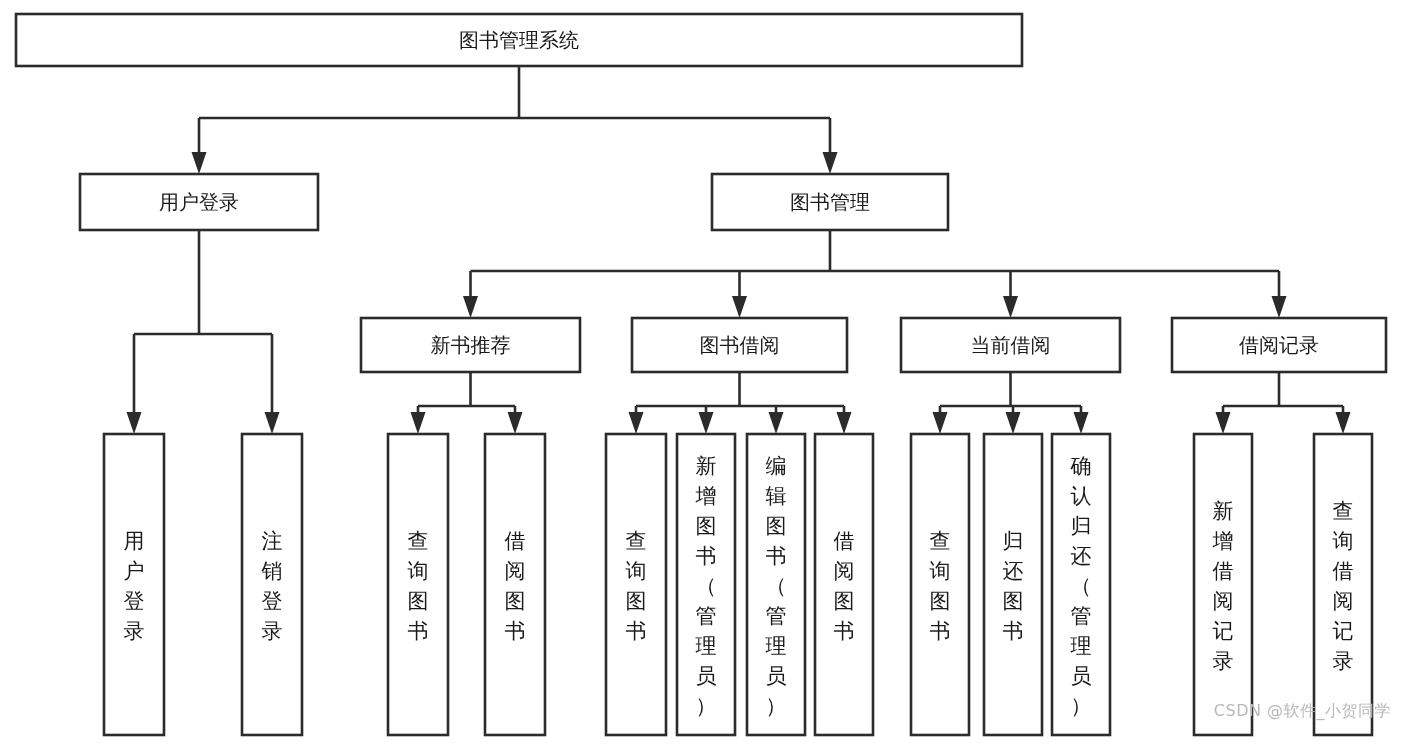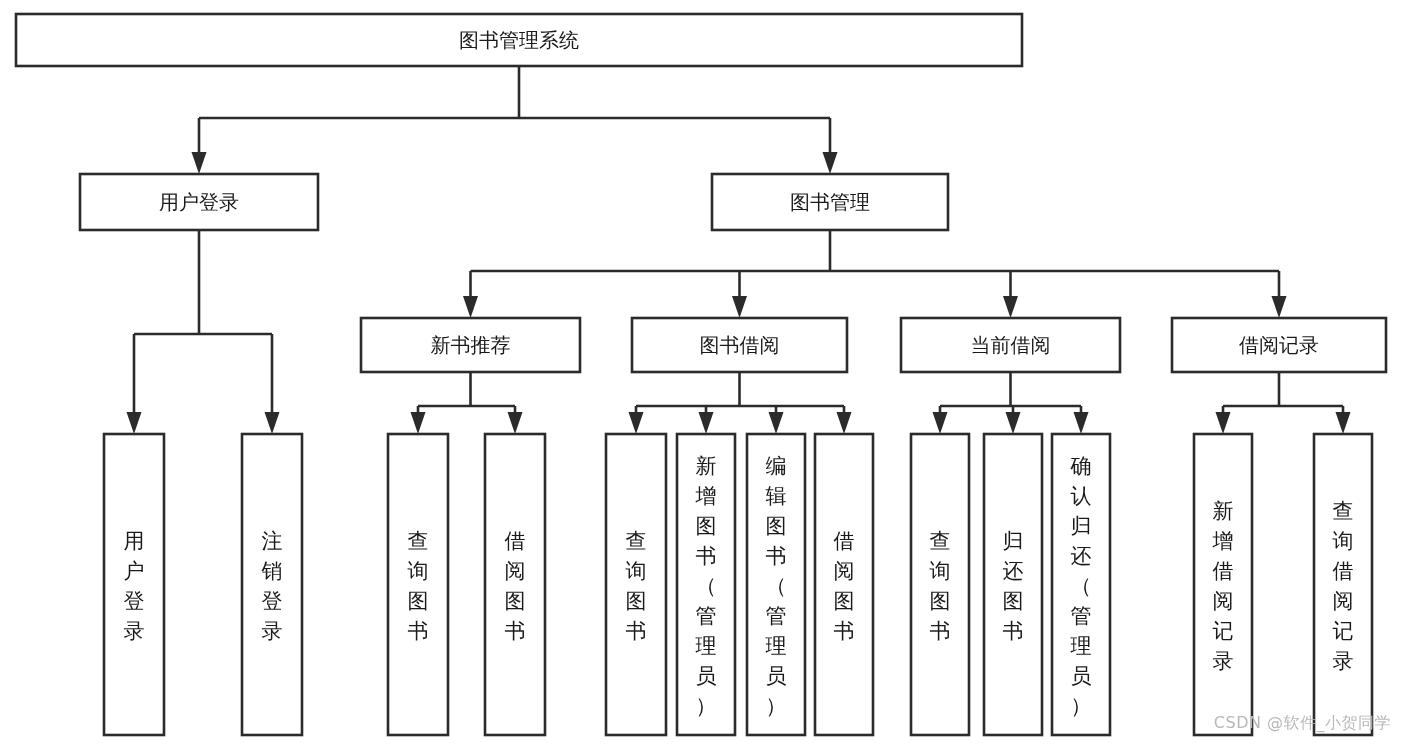--- a/index.html
+++ b/index.html
@@ -51,21 +51,21 @@
   }
   .node-label-v {
     font-family: "DejaVu Sans", "Liberation Sans", sans-serif;
     font-size: 21px;
     fill: #1a1a1a;
     text-anchor: middle;
   }
   .watermark {
     position: absolute;
     right: 14px;
-    bottom: 13px;
+    bottom: 25px;
     font-family: "DejaVu Sans", "Liberation Sans", sans-serif;
     font-size: 16px;
     color: #b8b8b8;
     letter-spacing: 0.5px;
     white-space: nowrap;
     pointer-events: none;
   }
 </style>
 </head>
 <body>

